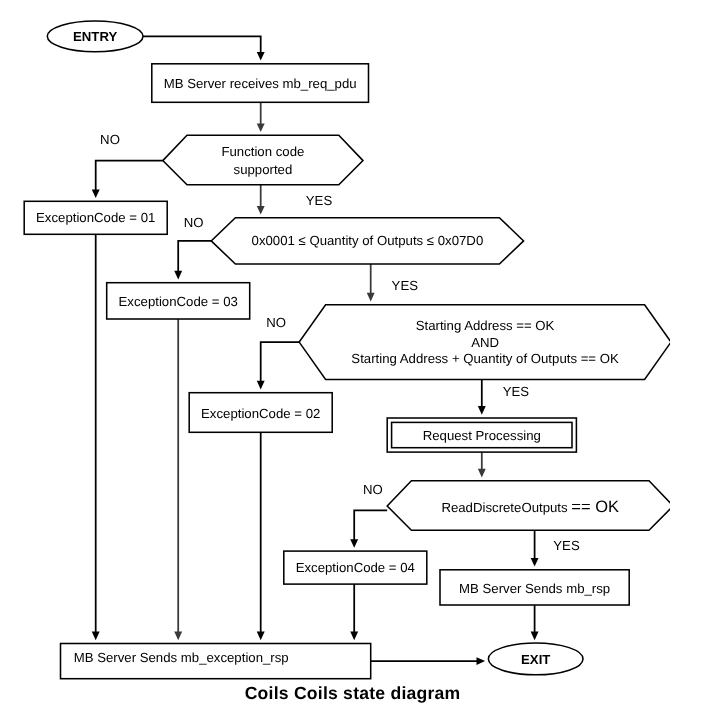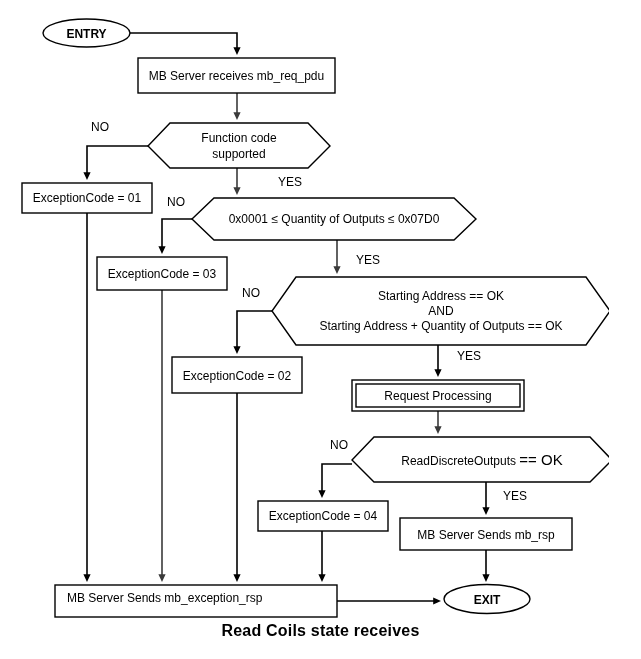--- a/index.html
+++ b/index.html
@@ -171,14 +171,14 @@
     <text class="edge-label" x="100" y="131" text-anchor="middle">NO</text>
     <text class="edge-label" x="290" y="186" text-anchor="middle">YES</text>
     <text class="edge-label" x="176" y="206" text-anchor="middle">NO</text>
     <text class="edge-label" x="368" y="264" text-anchor="middle">YES</text>
     <text class="edge-label" x="251" y="297" text-anchor="middle">NO</text>
     <text class="edge-label" x="469" y="360" text-anchor="middle">YES</text>
     <text class="edge-label" x="339" y="449" text-anchor="middle">NO</text>
     <text class="edge-label" x="515" y="500" text-anchor="middle">YES</text>
   </svg>
 
-  <div class="diagram-title">Read Coils state receives</div>
+  <div class="diagram-title">Coils Coils state diagram</div>
 </div>
 
 </body></html>

